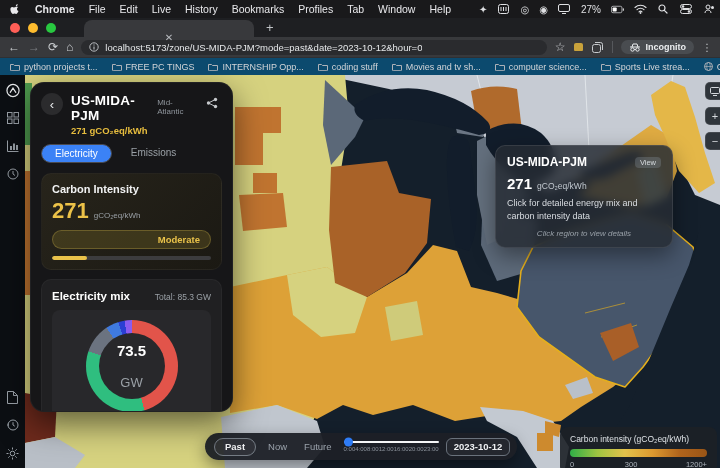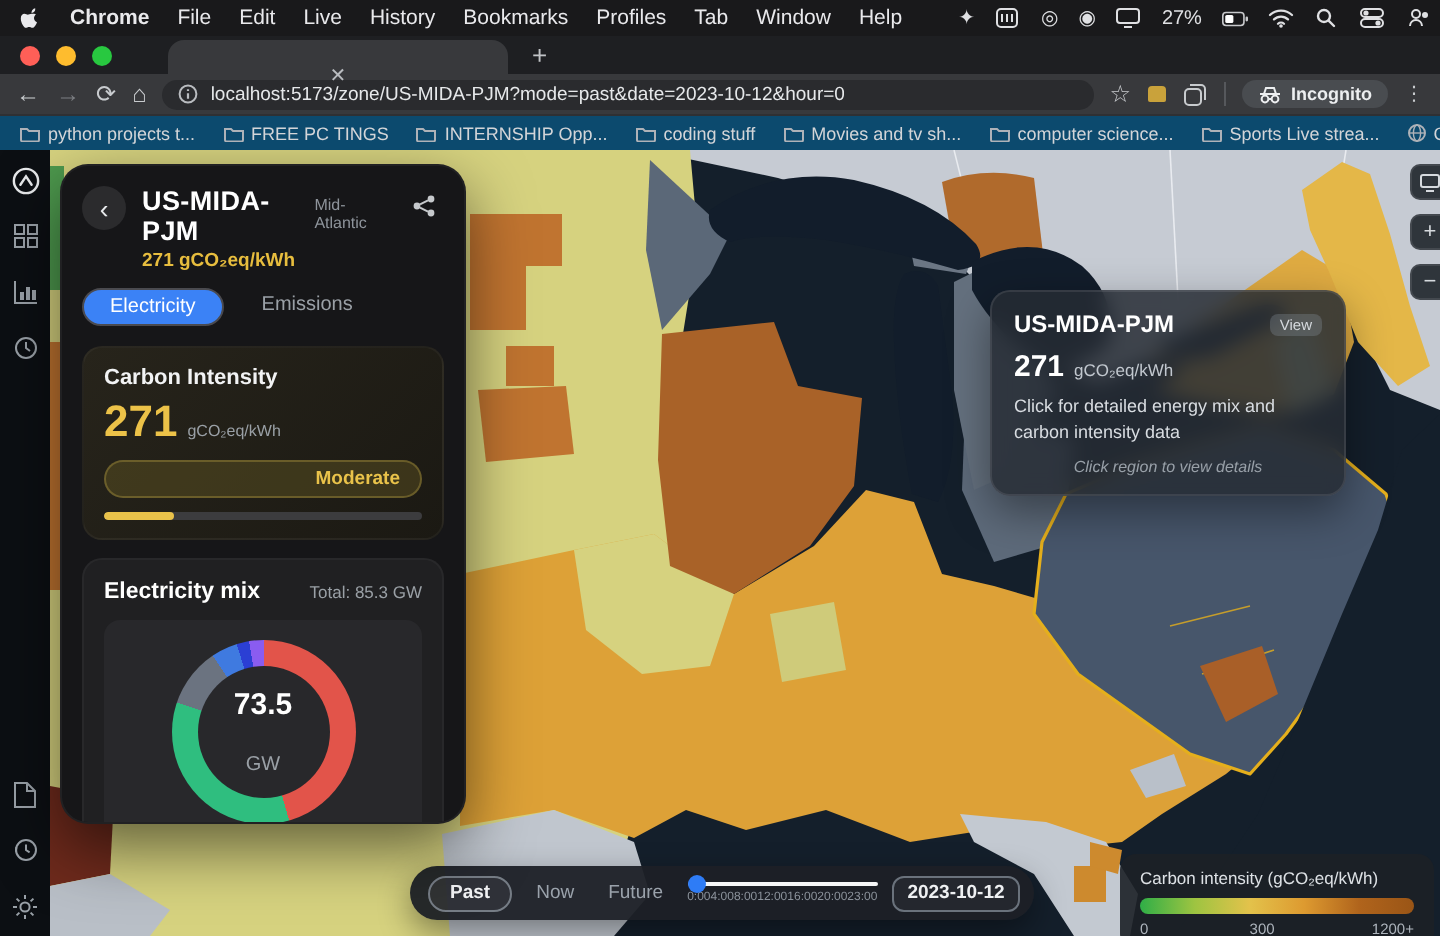--- a/index.html
+++ b/index.html
@@ -95,21 +95,21 @@
   .mix-head { display:flex; align-items:baseline; justify-content:space-between; }
   .mix-title { color:#fff; font-size:11.5px; font-weight:bold; }
   .mix-total { color:#9aa0a6; font-size:8.5px; }
   .chartbox { margin-top:8px; background:#28282b; border-radius:8px; height:112px; display:flex;
               align-items:center; justify-content:center; position:relative;}
   .donut { width:92px; height:92px; border-radius:50%; position:relative; }
   .donut::after { content:""; position:absolute; inset:13px; background:#28282b; border-radius:50%; }
   .donut-center { position:absolute; inset:0; display:flex; flex-direction:column; align-items:center;
                   justify-content:center; z-index:2; }
   .dc-val { color:#fff; font-size:15px; font-weight:bold; }
-  .dc-unit { color:#9aa0a6; font-size:10px; margin-top:16px;}
+  .dc-unit { color:#9aa0a6; font-size:13px; margin-top:16px;}
 
   
   .tip { position:absolute; left:495px; top:70px; width:178px; background:rgba(38,44,52,.85);
          backdrop-filter:blur(5px); border:1px solid rgba(255,255,255,.09); border-radius:10px;
          padding:9px 11px; z-index:15; box-shadow:0 8px 22px rgba(0,0,0,.4);}
   .tip-row1 { display:flex; align-items:center; justify-content:space-between; }
   .tip-title { color:#fff; font-size:12px; font-weight:bold; }
   .tip-live { background:rgba(130,138,148,.35); color:#d6dade; font-size:7.5px; border-radius:4px;
               padding:1px 5px; }
   .tip-valrow { display:flex; align-items:baseline; gap:5px; margin-top:6px; }

